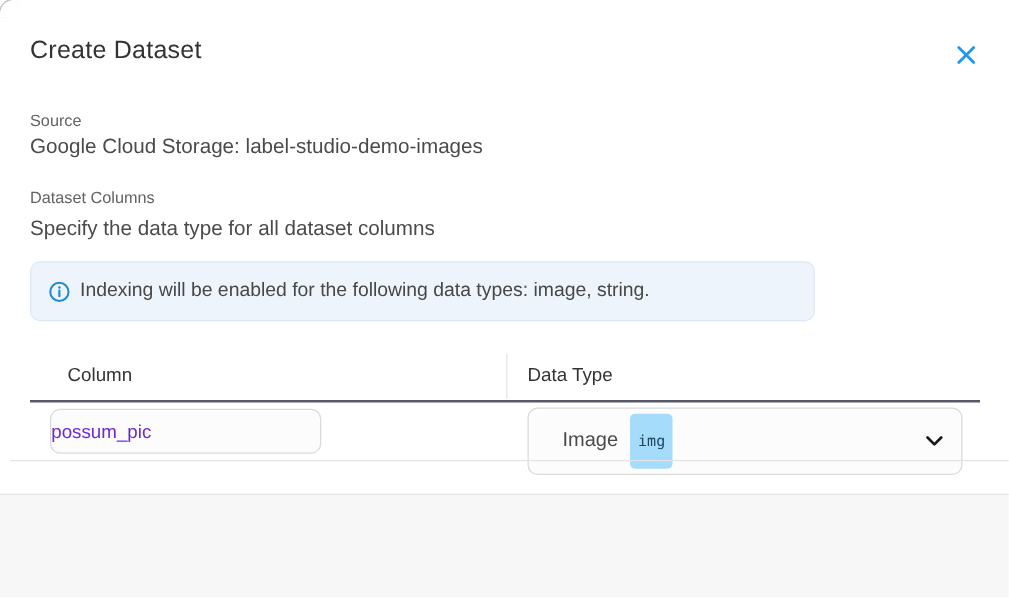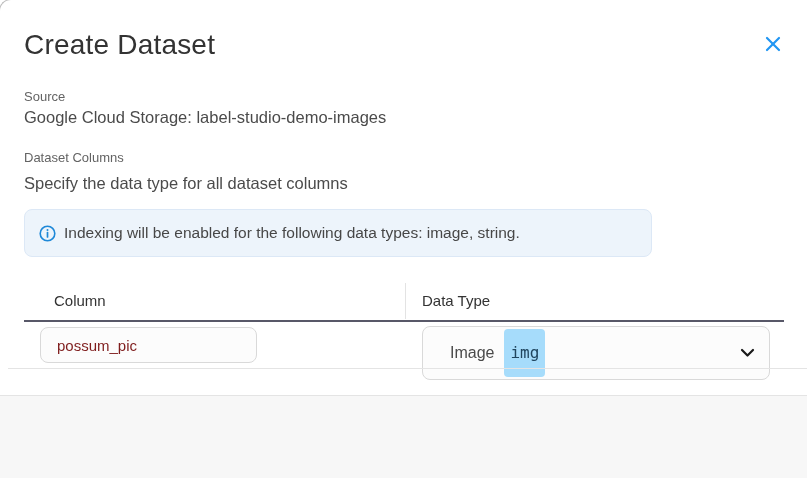--- a/index.html
+++ b/index.html
@@ -13,21 +13,21 @@
   }
   .corner-artifact {
     position: absolute; top: -1px; left: -1px;
     width: 14px; height: 14px;
     border-top: 1px solid #bdbdbd;
     border-left: 1px solid #bdbdbd;
     border-top-left-radius: 12px;
   }
   .dialog-title {
     position: absolute; left: 24px; top: 29px;
-    font-size: 28px; font-weight: 500; color: #333;
+    font-size: 20px; font-weight: 500; color: #333;
     letter-spacing: 0.2px;
   }
   .close-btn {
     position: absolute; right: 22px; top: 32px;
     width: 24px; height: 24px;
     display: flex; align-items: center; justify-content: center;
     cursor: pointer; background: none; border: none; padding: 0;
   }
   .section-label {
     position: absolute; left: 24px;
@@ -67,41 +67,41 @@
   .header-rule {
     position: absolute; left: 24px; top: 320px;
     width: 760px; height: 2px; background: #585868;
   }
   .column-input {
     position: absolute; left: 40px; top: 327px;
     width: 217px; height: 36px;
     box-sizing: border-box;
     border: 1px solid #d9d9d9; border-radius: 8px;
     background: #fcfcfc;
-    padding: 0 12px 0 16px;
+    padding: 0 12px 0 0;
     font-family: "Liberation Sans", sans-serif;
-    font-size: 15px; color: #7f1d1d;
+    font-size: 15px; color: #6d28d9;
     outline: none;
   }
   .datatype-select {
     position: absolute; left: 422px; top: 326px;
     width: 348px; height: 54px;
     box-sizing: border-box;
     border: 1px solid #d9d9d9; border-radius: 8px;
     background: #fcfcfc;
     display: flex; align-items: center;
     padding: 0 14px 0 27px;
     cursor: pointer;
   }
   .datatype-label { font-size: 16px; color: #4a4a4a; }
   .datatype-tag {
     margin-left: 10px;
     background: #a6dcfb; color: #20455e;
     font-family: "DejaVu Sans Mono", monospace;
-    font-size: 16px; line-height: 1;
+    font-size: 12px; line-height: 1;
     padding: 16px 6px; border-radius: 4px;
   }
   .select-chevron { margin-left: auto; display: flex; align-items: center; }
   .row-rule {
     position: absolute; left: 8px; top: 368px;
     width: 799px; height: 1px; background: #e4e4e4;
   }
   .footer {
     position: absolute; left: 0; top: 395px;
     width: 807px; height: 83px;

